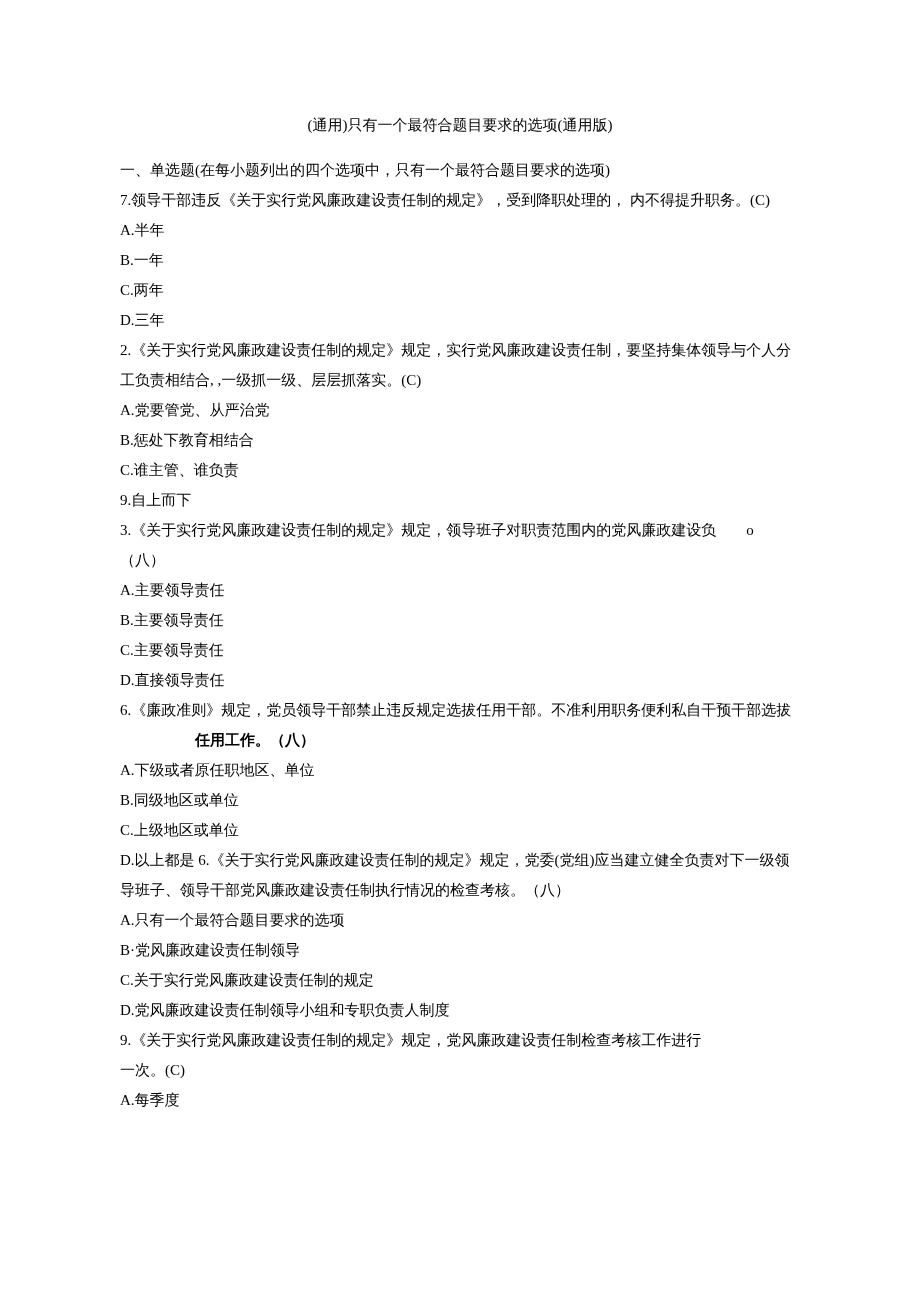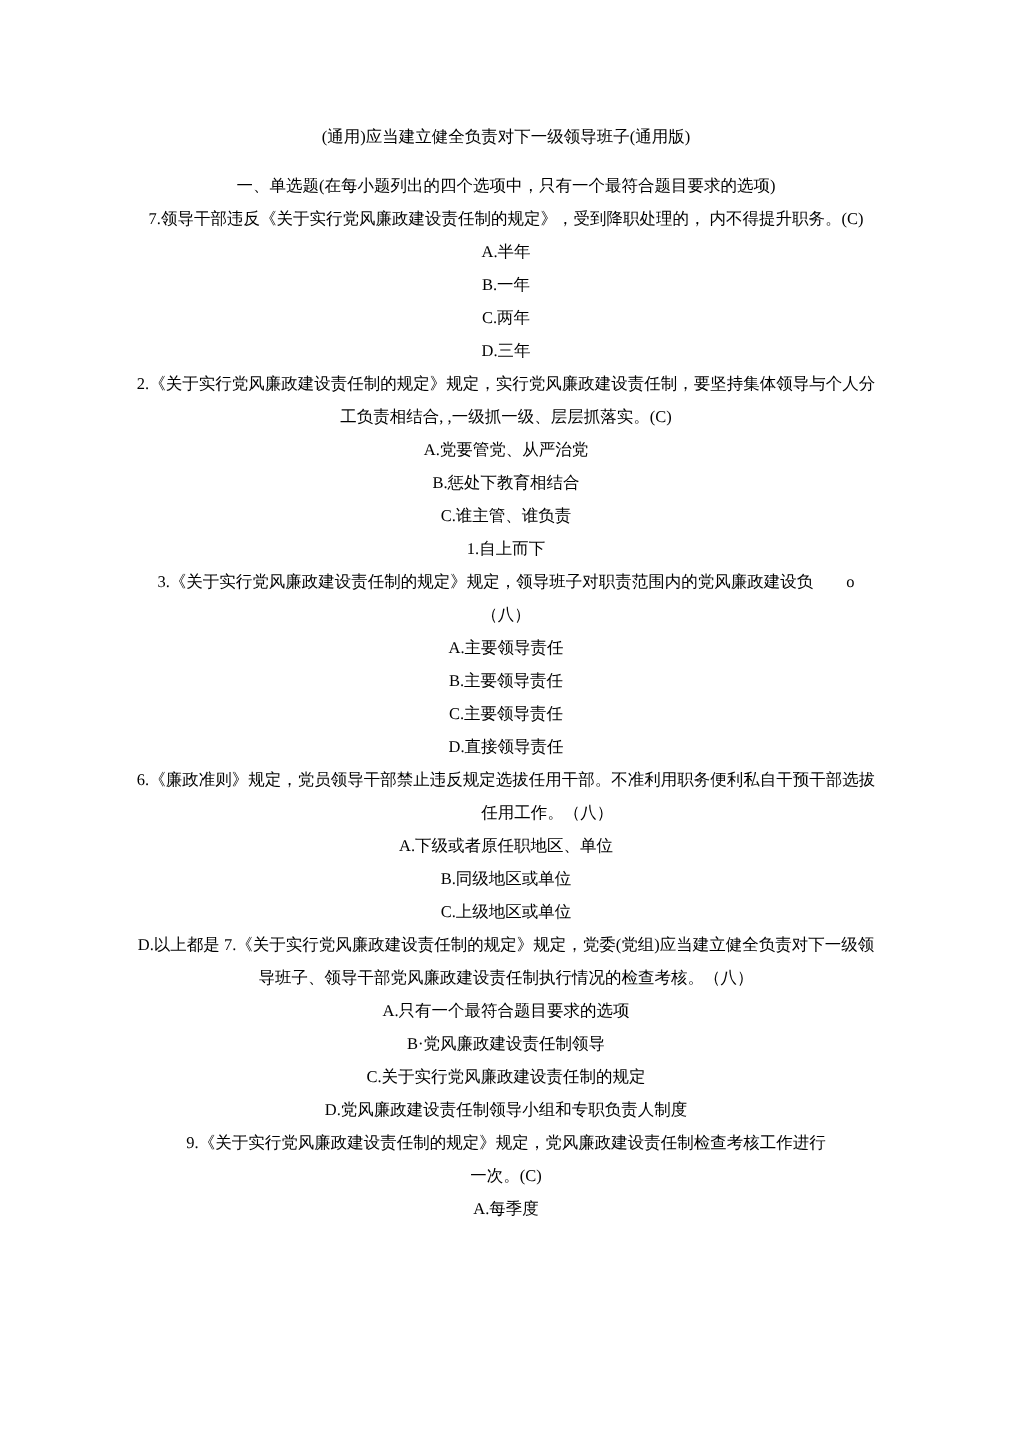--- a/index.html
+++ b/index.html
@@ -11,65 +11,66 @@
       margin: 0;
       padding: 110px 120px 80px 120px;
       width: 920px;
       box-sizing: border-box;
     }
     .title {
       text-align: center;
       margin-bottom: 15px;
     }
     .line {
-      text-align: center;
+      text-align: left;
       white-space: normal;
     }
     .indent {
       text-indent: 5em;
+      font-weight: bold;
     }
     .u-char {
       margin-left: 30px;
     }
   </style>
 </head>
 <body>
 
-<div class="title">(通用)应当建立健全负责对下一级领导班子(通用版)</div>
+<div class="title">(通用)只有一个最符合题目要求的选项(通用版)</div>
 
 <div class="line">一、单选题(在每小题列出的四个选项中，只有一个最符合题目要求的选项)</div>
 
 <div class="line">7.领导干部违反《关于实行党风廉政建设责任制的规定》，受到降职处理的， 内不得提升职务。(C)</div>
 <div class="line">A.半年</div>
 <div class="line">B.一年</div>
 <div class="line">C.两年</div>
 <div class="line">D.三年</div>
 
 <div class="line">2.《关于实行党风廉政建设责任制的规定》规定，实行党风廉政建设责任制，要坚持集体领导与个人分工负责相结合, ,一级抓一级、层层抓落实。(C)</div>
 <div class="line">A.党要管党、从严治党</div>
 <div class="line">B.惩处下教育相结合</div>
 <div class="line">C.谁主管、谁负责</div>
-<div class="line">1.自上而下</div>
+<div class="line">9.自上而下</div>
 
 <div class="line">
   <span>3.《关于实行党风廉政建设责任制的规定》规定，领导班子对职责范围内的党风廉政建设负</span><span class="u-char">o</span>
 </div>
 <div class="line">（八）</div>
 <div class="line">A.主要领导责任</div>
 <div class="line">B.主要领导责任</div>
 <div class="line">C.主要领导责任</div>
 <div class="line">D.直接领导责任</div>
 
 <div class="line">6.《廉政准则》规定，党员领导干部禁止违反规定选拔任用干部。不准利用职务便利私自干预干部选拔</div>
 <div class="line indent">任用工作。（八）</div>
 <div class="line">A.下级或者原任职地区、单位</div>
 <div class="line">B.同级地区或单位</div>
 <div class="line">C.上级地区或单位</div>
 
-<div class="line">D.以上都是 7.《关于实行党风廉政建设责任制的规定》规定，党委(党组)应当建立健全负责对下一级领导班子、领导干部党风廉政建设责任制执行情况的检查考核。（八）</div>
+<div class="line">D.以上都是 6.《关于实行党风廉政建设责任制的规定》规定，党委(党组)应当建立健全负责对下一级领导班子、领导干部党风廉政建设责任制执行情况的检查考核。（八）</div>
 <div class="line">A.只有一个最符合题目要求的选项</div>
 <div class="line">B·党风廉政建设责任制领导</div>
 <div class="line">C.关于实行党风廉政建设责任制的规定</div>
 <div class="line">D.党风廉政建设责任制领导小组和专职负责人制度</div>
 
 <div class="line">9.《关于实行党风廉政建设责任制的规定》规定，党风廉政建设责任制检查考核工作进行</div>
 <div class="line">一次。(C)</div>
 <div class="line">A.每季度</div>
 
 </body></html>

